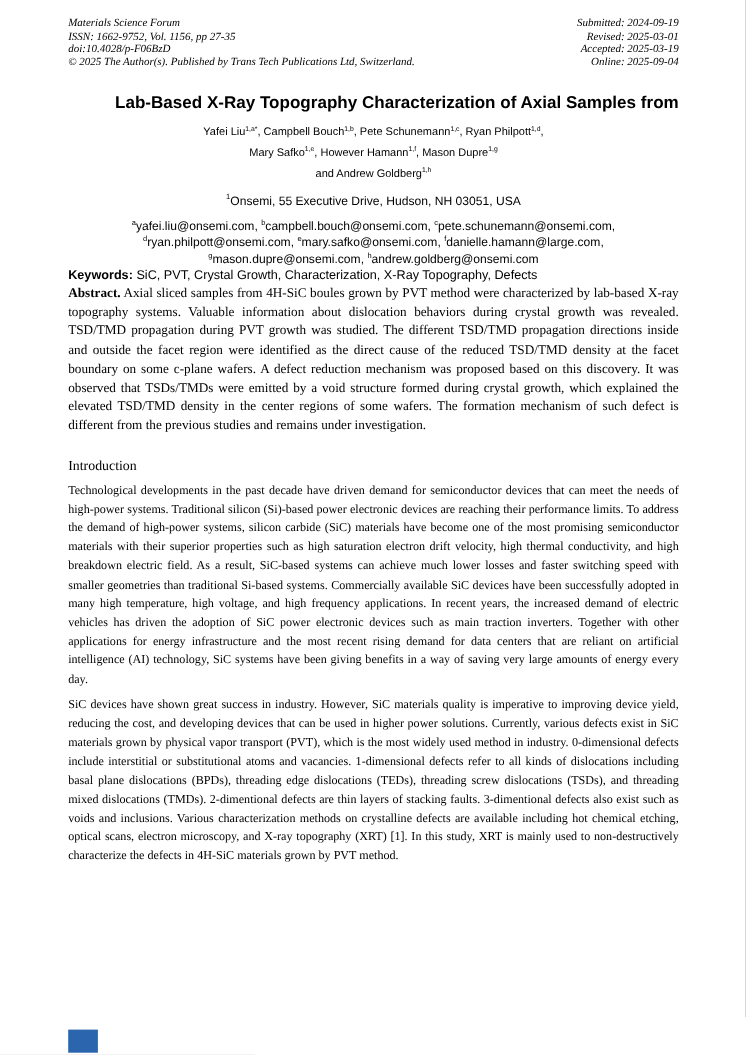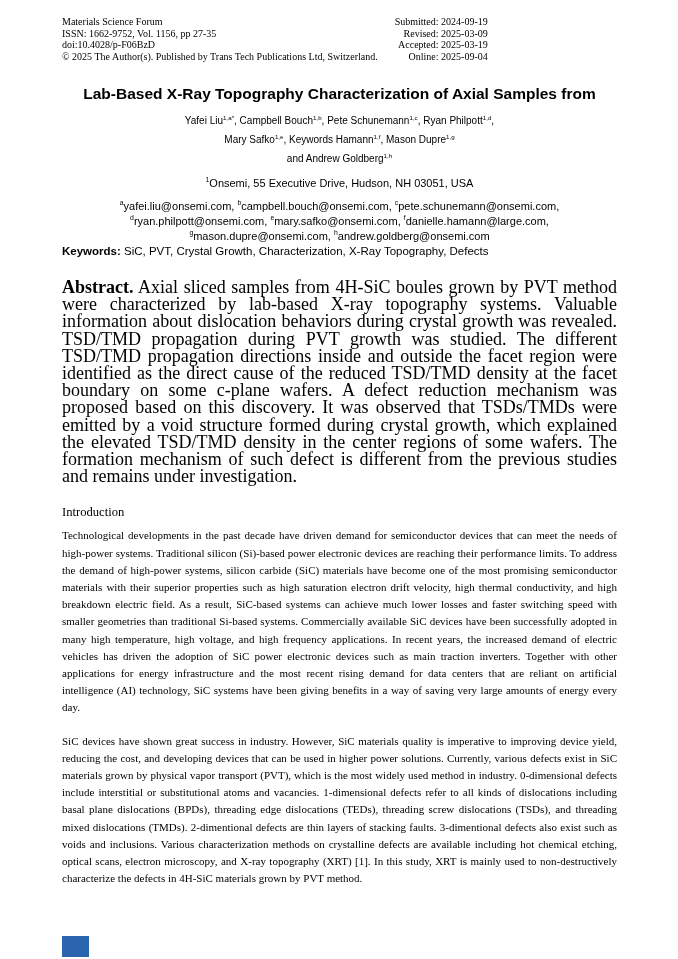--- a/index.html
+++ b/index.html
@@ -2,62 +2,62 @@
 <html><head>
 <meta charset="utf-8">
 <style>
   html,body { margin:0; padding:0; background:#888; }
   .page {
     width:678px; height:959px; background:#ffffff; position:relative;
     box-sizing:border-box; padding:16px 61px 0 62px;
     font-family:"Liberation Serif", serif; color:#000;
     margin:0 auto; overflow:hidden;
   }
-  .hdr { display:flex; font-size:10px; line-height:11.5px;gap:17px; }
+  .hdr { display:flex; justify-content:space-between; font-style:italic; font-size:10px; line-height:11.5px;gap:17px; }
   .hdr-right { text-align:right; }
-  .title { margin-top:22px; text-align:center; font-family:"Liberation Sans", sans-serif; font-weight:bold; font-size:15.5px; line-height:20px; }
+  .title { margin-top:22px; text-align:right; font-family:"Liberation Sans", sans-serif; font-weight:bold; font-size:15.5px; line-height:20px; }
   .authors { margin-top:7px; text-align:center; font-family:"Liberation Sans", sans-serif; font-size:10px; line-height:19px; }
   sup { font-size:0.62em; vertical-align:super; line-height:0; }
   .affil { margin-top:8px; text-align:center; font-family:"Liberation Sans", sans-serif; font-size:11px; line-height:14px; }
   .emails { margin-top:9px; text-align:center; font-family:"Liberation Sans", sans-serif; font-size:11px; line-height:15px; }
   .keywords { font-family:"Liberation Sans", sans-serif; font-size:11.5px; line-height:14px; }
-  .abstract { margin-top:21px; font-size:18px; line-height:17.2px; text-align:justify; }
+  .abstract { font-size:12px; line-height:17.2px; text-align:justify; }
   .b { font-weight:bold; }
   .section-heading { margin-top:19px; font-weight:normal; font-size:12.6px; line-height:16px; }
   p.body { margin:7px 0 0 0; font-size:11px; line-height:17.2px; text-align:justify; }
-  p.body + p.body { margin-top:16px; }
+  p.body + p.body { margin-top:6px; }
   .footer-mark { position:absolute; left:62px; top:936px; width:27px; height:21px; }
 </style>
 </head>
 <body>
 
 <div class="page">
 
   <div class="hdr">
     <div class="hdr-left">
       <div>Materials Science Forum</div>
       <div>ISSN: 1662-9752, Vol. 1156, pp 27-35</div>
       <div>doi:10.4028/p-F06BzD</div>
       <div>© 2025 The Author(s). Published by Trans Tech Publications Ltd, Switzerland.</div>
     </div>
     <div class="hdr-right">
       <div>Submitted: 2024-09-19</div>
-      <div>Revised: 2025-03-09</div>
+      <div>Revised: 2025-03-01</div>
       <div>Accepted: 2025-03-19</div>
       <div>Online: 2025-09-04</div>
     </div>
   </div>
 
   <div class="title">
     <div>Lab-Based X-Ray Topography Characterization of Axial Samples from</div>
   </div>
 
   <div class="authors">
     <div><span>Yafei Liu</span><sup>1,a*</sup><span>, Campbell Bouch</span><sup>1,b</sup><span>, Pete Schunemann</span><sup>1,c</sup><span>, Ryan Philpott</span><sup>1,d</sup><span>,</span></div>
-    <div><span>Mary Safko</span><sup>1,e</sup><span>, Keywords Hamann</span><sup>1,f</sup><span>, Mason Dupre</span><sup>1,g</sup></div>
+    <div><span>Mary Safko</span><sup>1,e</sup><span>, However Hamann</span><sup>1,f</sup><span>, Mason Dupre</span><sup>1,g</sup></div>
     <div><span>and Andrew Goldberg</span><sup>1,h</sup></div>
   </div>
 
   <div class="affil"><sup>1</sup><span>Onsemi, 55 Executive Drive, Hudson, NH 03051, USA</span></div>
 
   <div class="emails">
     <div><sup>a</sup><span>yafei.liu@onsemi.com, </span><sup>b</sup><span>campbell.bouch@onsemi.com, </span><sup>c</sup><span>pete.schunemann@onsemi.com,</span></div>
     <div><sup>d</sup><span>ryan.philpott@onsemi.com, </span><sup>e</sup><span>mary.safko@onsemi.com, </span><sup>f</sup><span>danielle.hamann@large.com,</span></div>
     <div><sup>g</sup><span>mason.dupre@onsemi.com, </span><sup>h</sup><span>andrew.goldberg@onsemi.com</span></div>
   </div>

